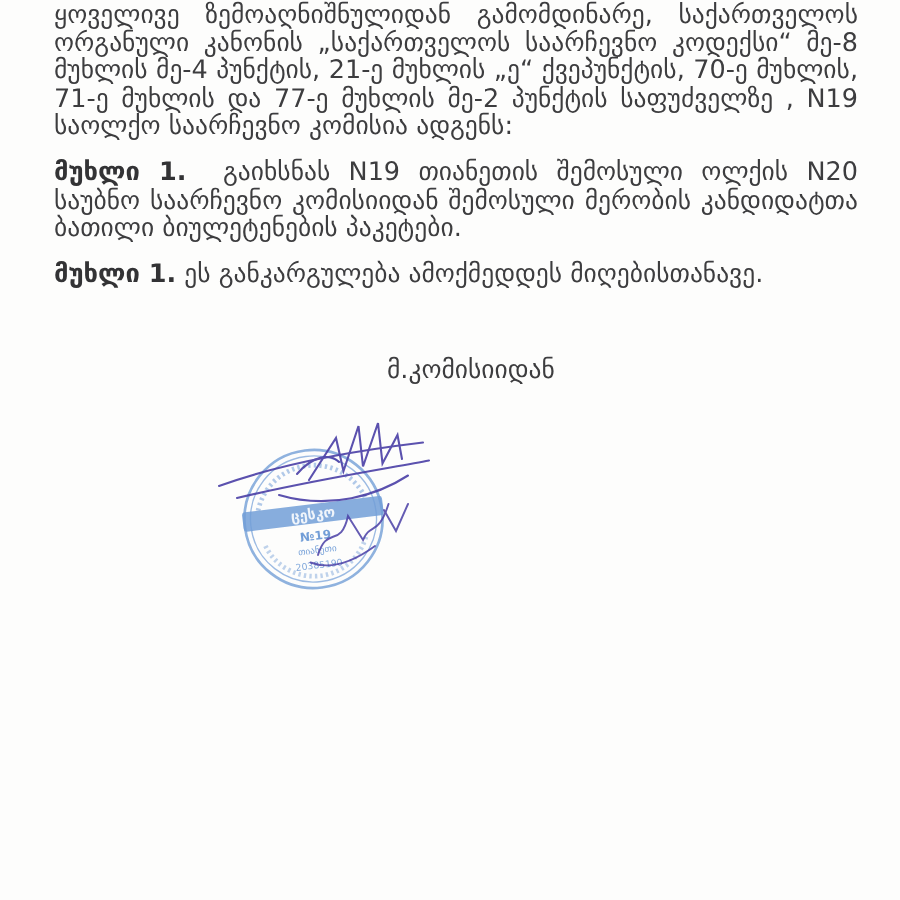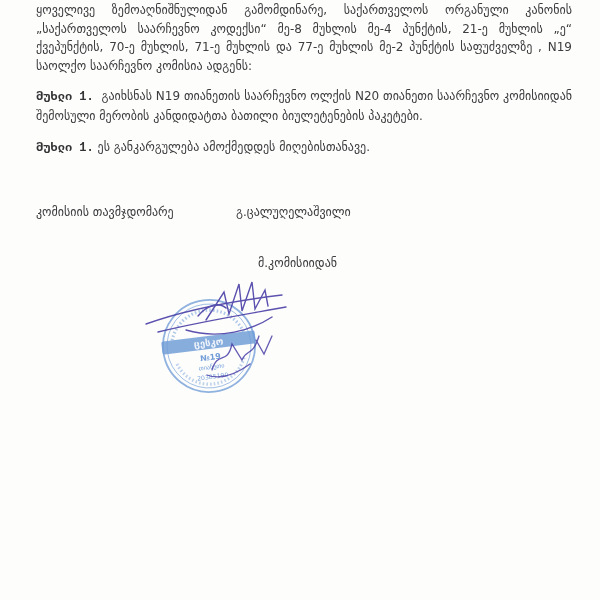--- a/index.html
+++ b/index.html
@@ -4,24 +4,24 @@
 <style>
   html,body{margin:0;padding:0;}
   body{
     width:600px;height:600px;position:relative;overflow:hidden;
     background:#fdfdfc;
     font-family:"DejaVu Sans","Liberation Sans",sans-serif;
     color:#3d3d3f;
   }
   .doc{
     position:absolute;left:36px;top:1px;width:536px;
-    font-size:12px;line-height:18.6px;text-align:justify;
+    font-size:17px;line-height:18.6px;text-align:justify;
   }
   .doc p{margin:0 0 12px 0;}
-  .art-label{font-weight:700;color:#333335;font-family:Liberation Mono, monospace;}
+  .art-label{font-weight:700;color:#333335;}
   .sig-block{margin-top:46px;}
   .sig-row{position:relative;height:18px;margin-bottom:33px;text-align:left;}
   .sig-role{position:absolute;left:0;top:0;}
   .sig-name{position:absolute;top:0;}
   .sig-name.chair{left:200px;}
   .sig-name.secr{left:222px;}
   .stamp{
     position:absolute;left:158px;top:296px;width:102px;height:100px;
     opacity:.85;transform:rotate(-7deg);pointer-events:none;
   }
@@ -30,32 +30,28 @@
     pointer-events:none;
   }
 </style>
 </head>
 <body>
 
 <div class="doc">
 
   <p>ყოველივე ზემოაღნიშნულიდან გამომდინარე, საქართველოს ორგანული კანონის „საქართველოს საარჩევნო კოდექსი“ მე-8 მუხლის მე-4 პუნქტის, 21-ე  მუხლის „ე“  ქვეპუნქტის, 70-ე მუხლის, 71-ე მუხლის და 77-ე მუხლის მე-2 პუნქტის საფუძველზე , N19  საოლქო საარჩევნო კომისია ადგენს:</p>
 
-  <p><span class="art-label">მუხლი 1.</span>&nbsp;&nbsp;<span>გაიხსნას  N19 თიანეთის საარჩევნო ოლქის N20 თიანეთი საარჩევნო კომისიიდან შემოსული მერობის კანდიდატთა ბათილი ბიულეტენების პაკეტები.</span></p>
+  <p><span class="art-label">მუხლი 1.</span>&nbsp;&nbsp;<span>გაიხსნას  N19 თიანეთის შემოსული ოლქის N20 საუბნო საარჩევნო კომისიიდან შემოსული მერობის კანდიდატთა ბათილი ბიულეტენების პაკეტები.</span></p>
 
 
 
 
   <p><span class="art-label">მუხლი 1.</span>&nbsp;<span>ეს განკარგულება ამოქმედდეს მიღებისთანავე.</span></p>
 
   <div class="sig-block">
-    <div class="sig-row">
-      <span class="sig-role">კომისიის თავმჯდომარე</span>
-      <span class="sig-name chair">გ.ცალუღელაშვილი</span>
-    </div>
     <div class="sig-row">
       <span class="sig-name secr">მ.კომისიიდან</span>
     </div>
   </div>
 
 </div>
 
 <div class="stamp">
   <svg width="102" height="100" viewBox="0 0 100 100" xmlns="http://www.w3.org/2000/svg">
     <g stroke="#5b8ed1" fill="none">

